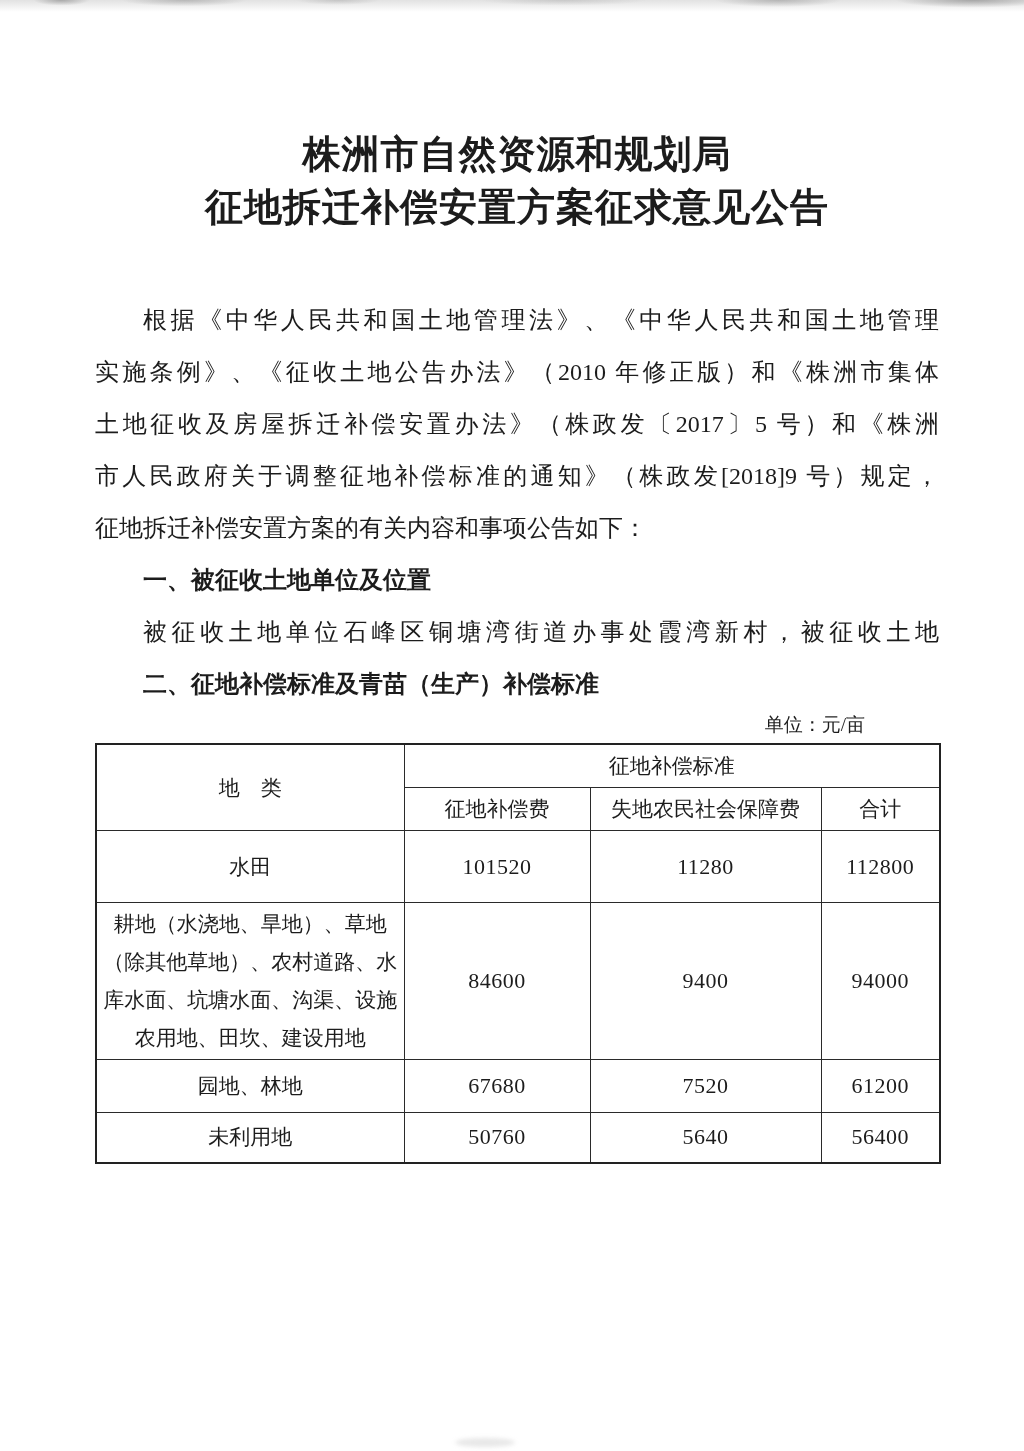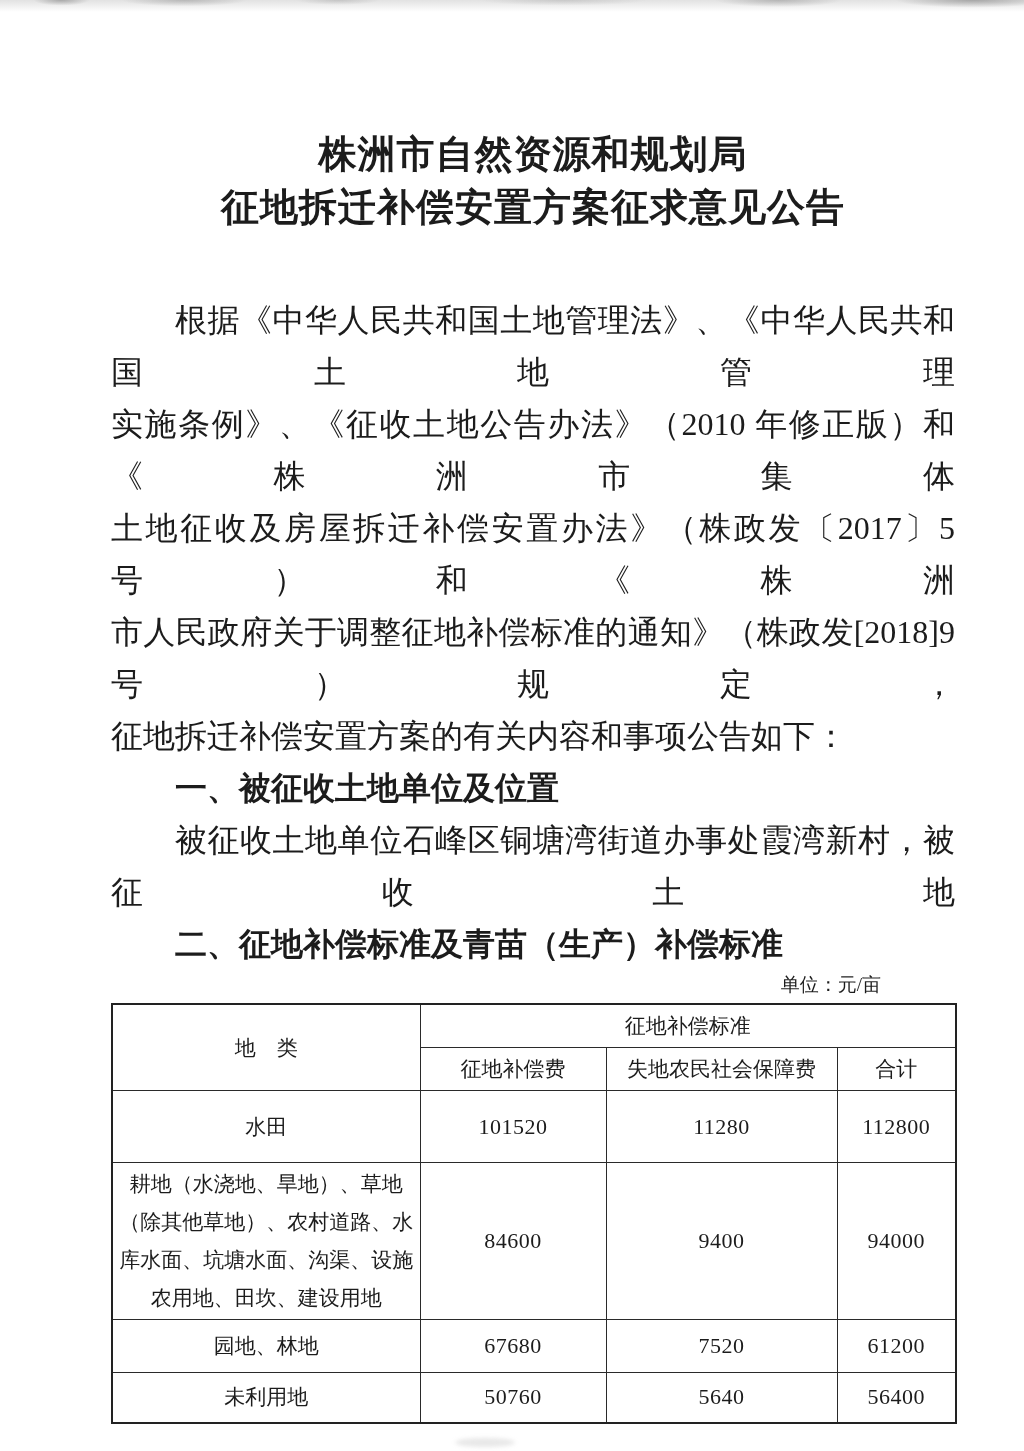--- a/index.html
+++ b/index.html
@@ -24,33 +24,33 @@
       radial-gradient(110px 11px at 95% 0%, rgba(115,115,115,.55), rgba(115,115,115,0) 70%),
       linear-gradient(to bottom, rgba(150,150,150,.28), rgba(150,150,150,0));
   }
   .scan-smudge{
     position:absolute;left:455px;top:1438px;width:60px;height:9px;
     background:rgba(150,150,150,.22);
     border-radius:50%;
     filter:blur(2px);
   }
   .content{
-    position:absolute;top:0;left:111px;width:844px;
+    position:absolute;top:0;left:95px;width:844px;
   }
   .title-block{
     padding-top:128px;
     text-align:center;
     font-weight:bold;
     font-size:38px;
     line-height:53px;
     letter-spacing:1px;
   }
   .body-block{
     margin-top:60px;
-    font-size:32px;
+    font-size:24px;
     line-height:52px;
   }
   .line{white-space:nowrap;}
   .line.justify{
     white-space:normal;
     text-align:justify;
     text-align-last:justify;
   }
   .line.indent{text-indent:2em;}
   .line.bold{font-weight:bold;}

